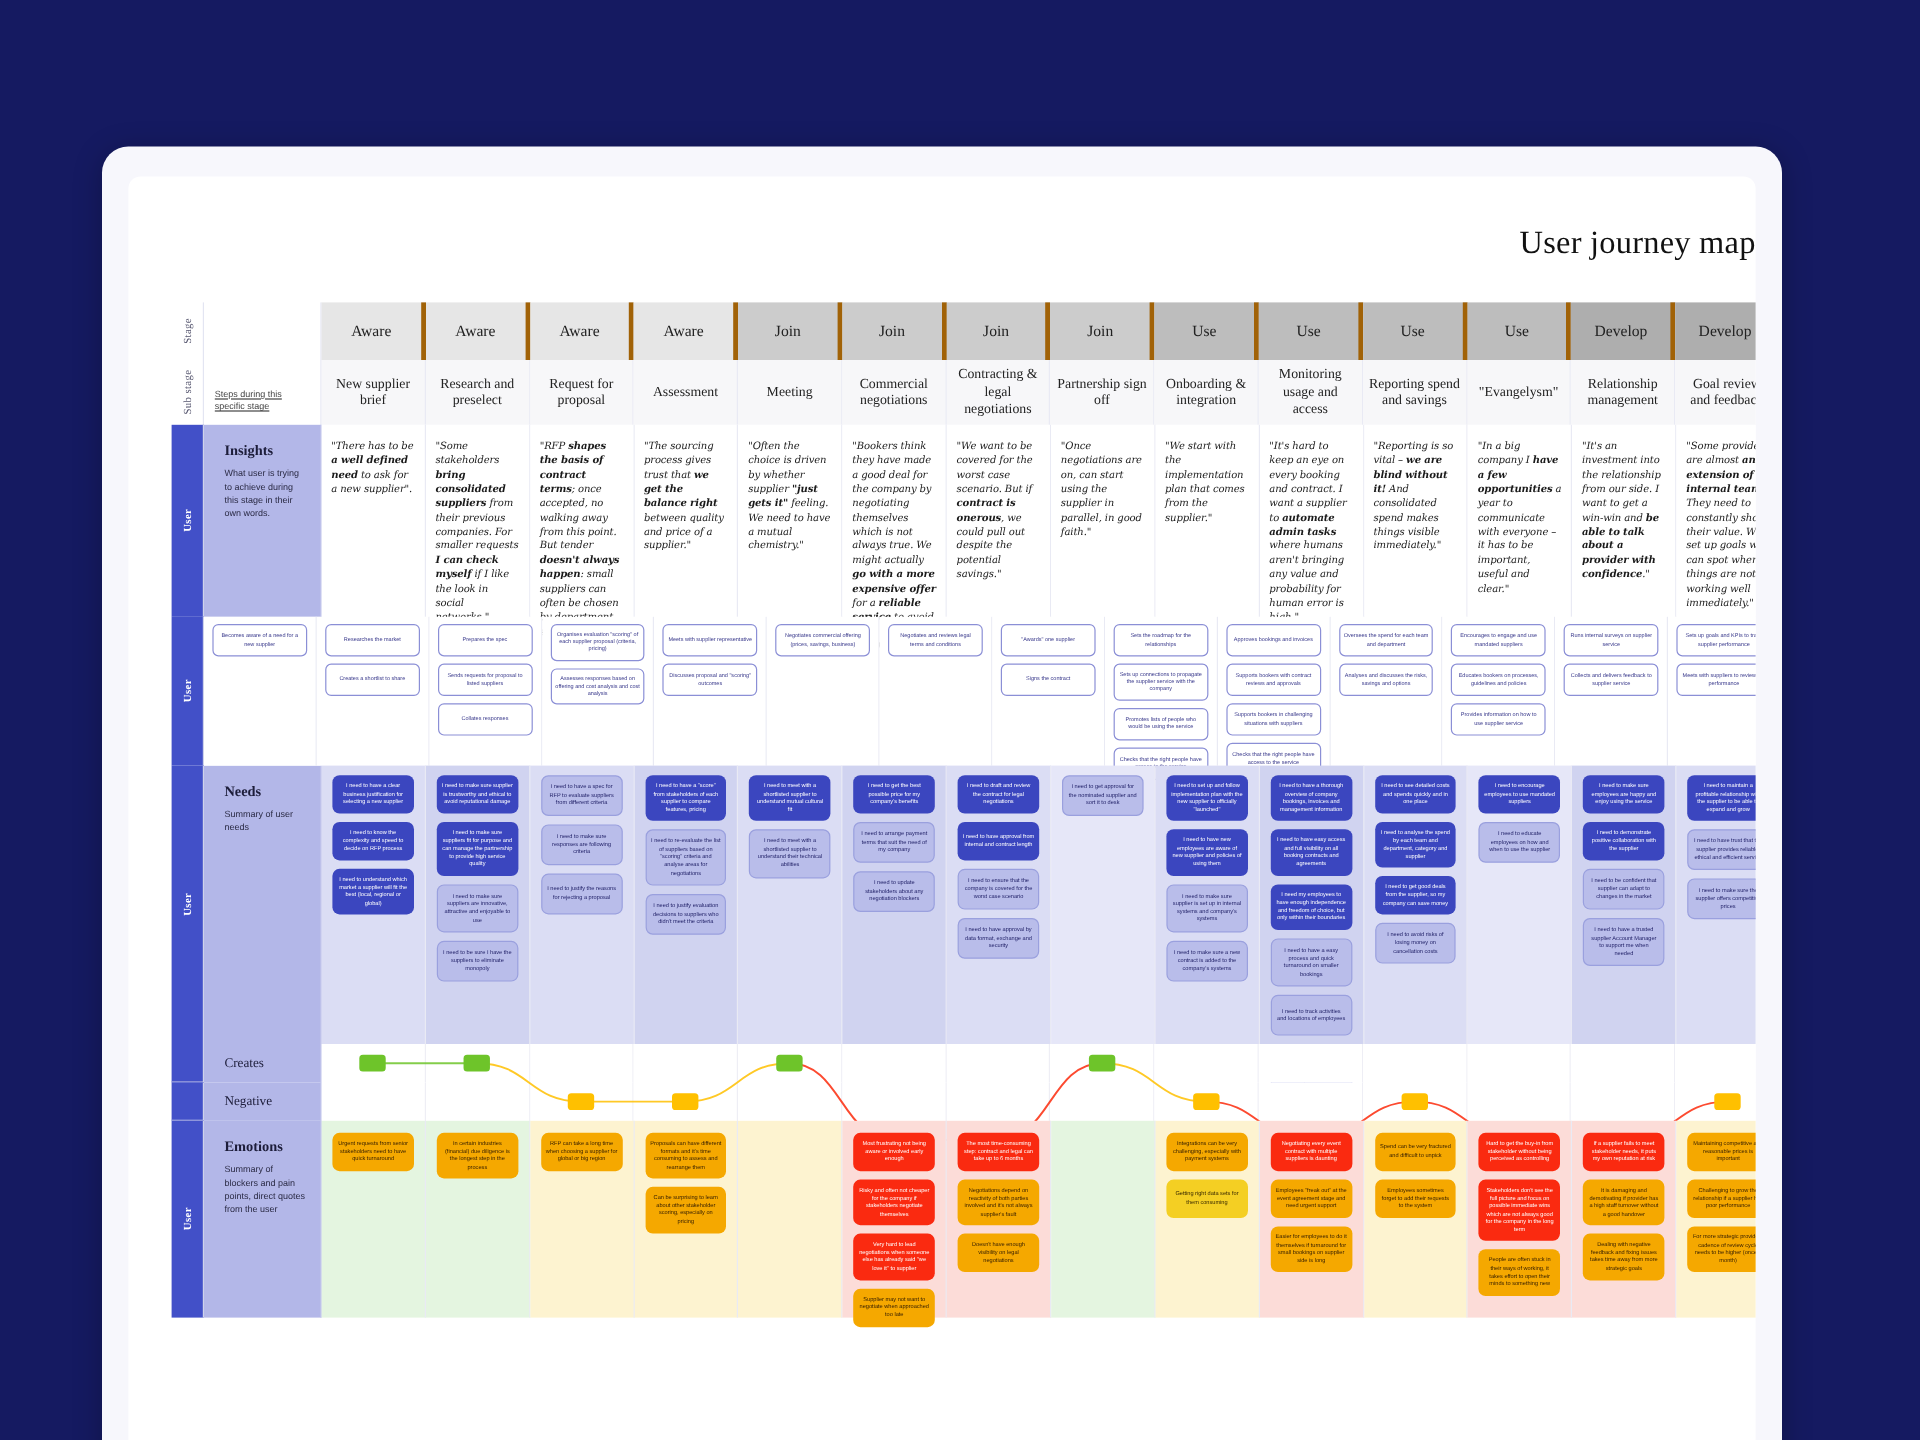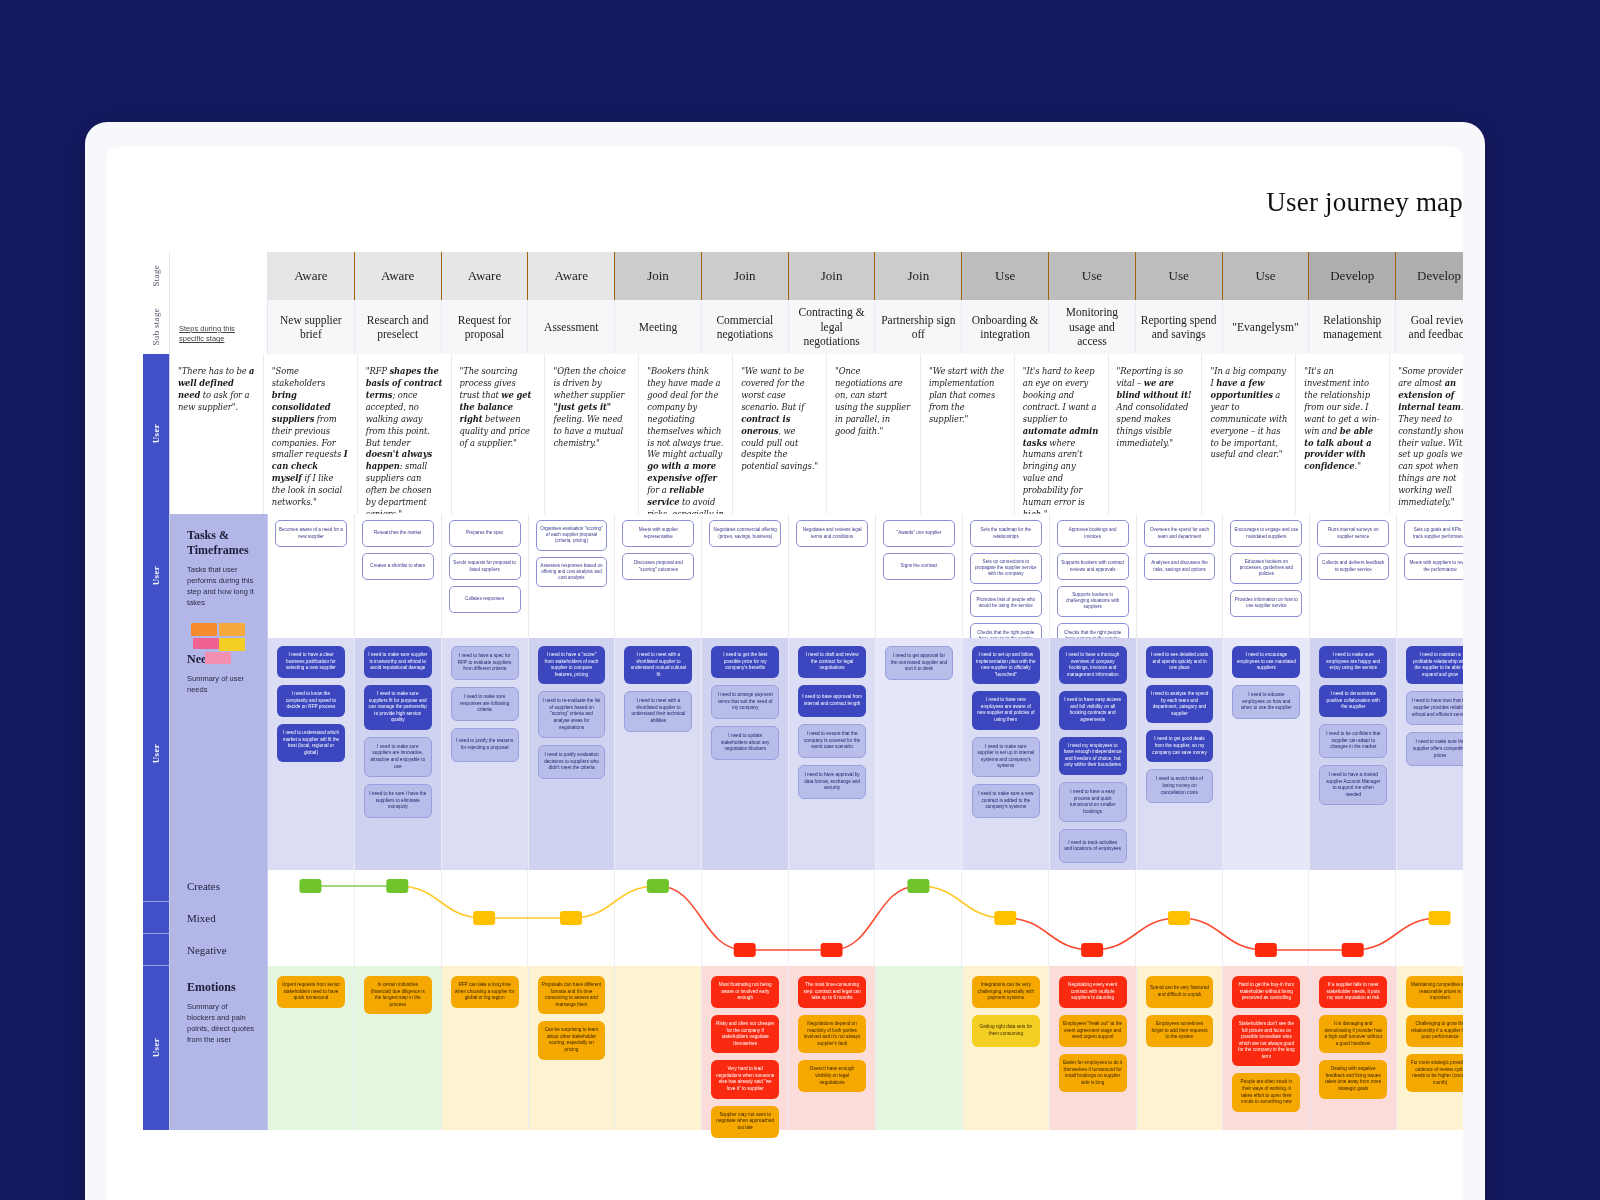--- a/index.html
+++ b/index.html
@@ -44,21 +44,21 @@
   .cell{
     flex:1 1 0;min-width:0;border-right:1px solid #e9eaf4;
     box-sizing:border-box;position:relative;
   }
   .cell:last-child{border-right:none;}
 
   
   .r-stage{height:48px;}
   .r-stage .cell{
     display:flex;align-items:center;justify-content:center;
-    font-size:13px;color:#222;border-right:1px solid #a16207;
+    font-size:13px;color:#222;border-right:4px solid #a16207;
   }
   .r-sub{height:54px;}
   .r-sub .cell{
     display:flex;align-items:center;justify-content:center;text-align:center;
     font-size:11.5px;line-height:1.25;color:#222;background:#f7f7f9;
     padding:0 5px;border-right:1px solid #e9eaf4;
   }
   .r-stage .vcol,.r-sub .vcol{background:#fff;border-right:1px solid #e3e5f2;}
   .r-stage .vcol span,.r-sub .vcol span{color:#55556e;}
   .r-stage .labcol{background:#fff;}
@@ -181,20 +181,24 @@
             <div class="cell">"Evangelysm"</div>
             <div class="cell">Relationship management</div>
             <div class="cell">Goal review and feedback</div>
           </div>
       </div>
 
       <div class="row r-ins">
         <div class="vcol blue ins-v">
             <span>User</span>
           </div>
+        <div class="labcol sec">
+          <div class="sec-title">Insights</div>
+          <div class="sec-desc">What user is trying to achieve during this stage in their own words.</div>
+        </div>
         <div id="inscells" style="display:flex;flex:1 1 0;min-width:0;">
             <div class="cell">
               <div class="quote">"There has to be <b>a well defined need</b> to ask for a new supplier".</div>
             </div>
             <div class="cell">
               <div class="quote">"Some stakeholders <b>bring consolidated suppliers</b> from their previous companies. For smaller requests <b>I can check myself</b> if I like the look in social networks."</div>
             </div>
             <div class="cell">
               <div class="quote">"RFP <b>shapes the basis of contract terms</b>; once accepted, no walking away from this point. But tender <b>doesn't always happen</b>: small suppliers can often be chosen by department seniors."</div>
             </div>
@@ -231,31 +235,20 @@
             <div class="cell">
               <div class="quote">"Some providers are almost <b>an extension of internal team</b>. They need to constantly show their value. With set up goals we can spot when things are not working well immediately."</div>
             </div>
           </div>
       </div>
 
       <div class="row r-task">
         <div class="vcol blue">
             <span>User</span>
           </div>
-        <div class="labcol sec">
-          <div class="sec-title">Tasks &amp; Timeframes</div>
-          <div class="sec-desc">Tasks that user performs during this step and how long it takes</div>
-          <div class="stickies">
-            <i style="left:0;top:0;width:26px;height:13px;background:#f58a2e;"></i>
-            <i style="left:28px;top:0;width:26px;height:13px;background:#f7a93c;"></i>
-            <i style="left:2px;top:15px;width:26px;height:11px;background:#f06292;"></i>
-            <i style="left:28px;top:15px;width:26px;height:13px;background:#f4cf23;"></i>
-            <i style="left:14px;top:29px;width:26px;height:12px;background:#f48fb1;"></i>
-          </div>
-        </div>
         <div id="taskcells" style="display:flex;flex:1 1 0;min-width:0;">
             <div class="cell">
               <div class="tcard">Becomes aware of a need for a new supplier</div>
             </div>
             <div class="cell">
               <div class="tcard">Researches the market</div>
               <div class="tcard">Creates a shortlist to share</div>
             </div>
             <div class="cell">
               <div class="tcard">Prepares the spec</div>
@@ -400,44 +393,20 @@
 
       <div class="sent-wrap">
         <div class="row r-sent">
           <div class="vcol blue">
               <span></span>
             </div>
           <div class="labcol sec">
               <div class="sname">Creates</div>
             </div>
           <div id="pcells" style="display:flex;flex:1 1 0;min-width:0;">
-              <div class="cell"></div>
-              <div class="cell"></div>
-              <div class="cell"></div>
-              <div class="cell"></div>
-              <div class="cell"></div>
-              <div class="cell"></div>
-              <div class="cell"></div>
-              <div class="cell"></div>
-              <div class="cell"></div>
-              <div class="cell"></div>
-              <div class="cell"></div>
-              <div class="cell"></div>
-              <div class="cell"></div>
-              <div class="cell"></div>
-            </div>
-        </div>
-        <div class="row r-sent">
-          <div class="vcol blue">
-              <span></span>
-            </div>
-          <div class="labcol sec">
-              <div class="sname">Mixed</div>
-            </div>
-          <div id="mcells" style="display:flex;flex:1 1 0;min-width:0;">
               <div class="cell"></div>
               <div class="cell"></div>
               <div class="cell"></div>
               <div class="cell"></div>
               <div class="cell"></div>
               <div class="cell"></div>
               <div class="cell"></div>
               <div class="cell"></div>
               <div class="cell"></div>
               <div class="cell"></div>

